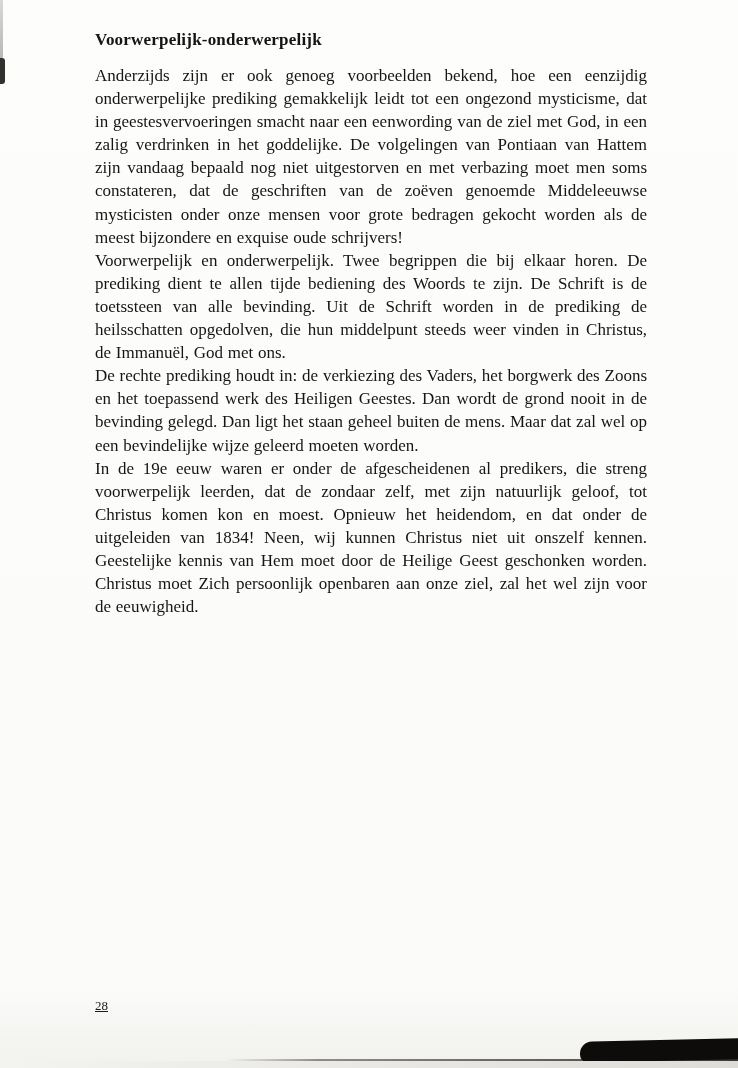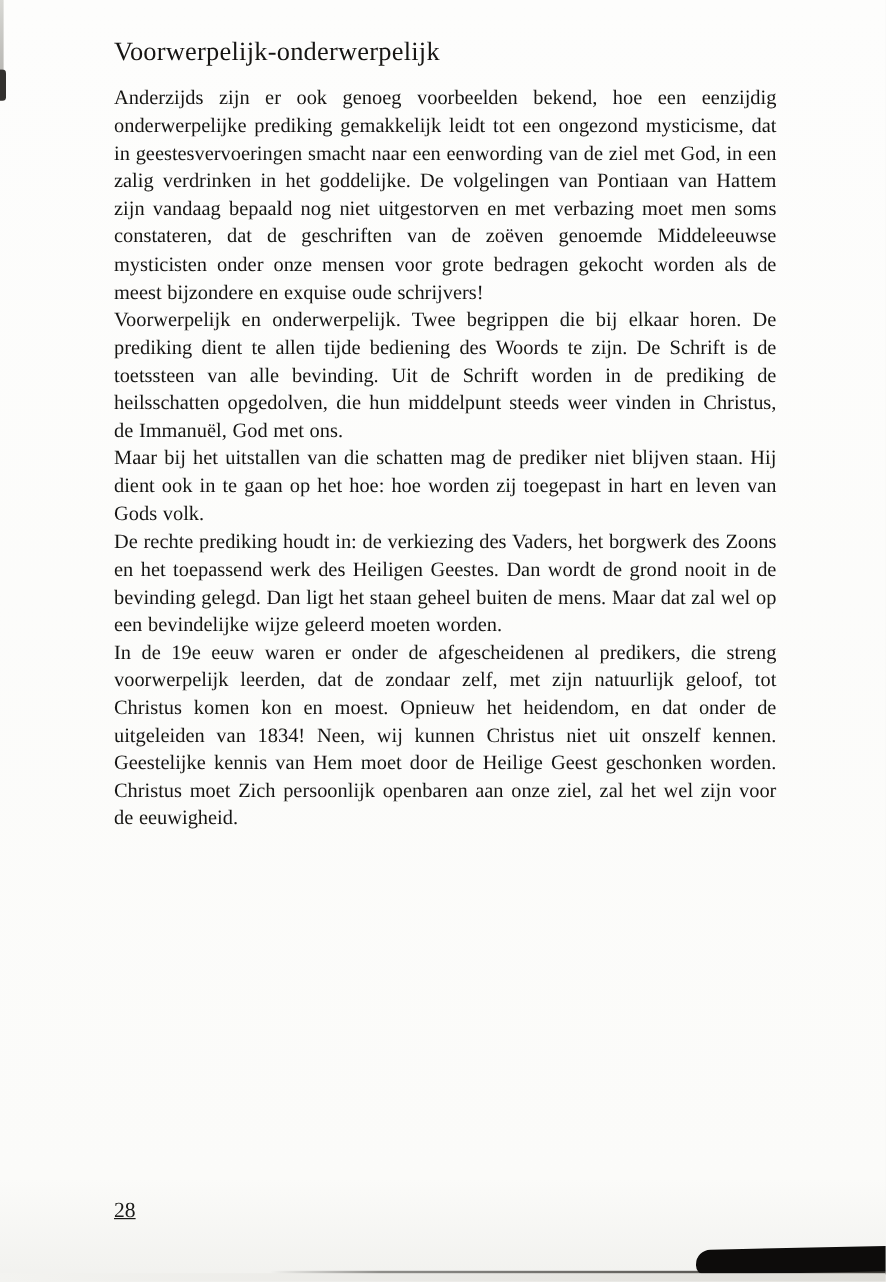--- a/index.html
+++ b/index.html
@@ -20,37 +20,37 @@
     background: linear-gradient(180deg, #fdfdfc 0%, #fbfbf9 92%, #f1f1ee 100%);
   }
   .text-block {
     position: absolute;
     left: 95px;
     top: 30px;
     width: 552px;
     color: #161513;
   }
   .heading {
-    font-size: 22px;
-    font-weight: normal;
+    font-size: 17px;
+    font-weight: bold;
     margin: 0 0 14px 0;
     letter-spacing: 0.2px;
   }
   .body-text p {
     margin: 0;
     font-size: 17px;
     line-height: 23.1px;
     text-align: justify;
     word-spacing: 0.5px;
   }
   .page-number {
     position: absolute;
     left: 95px;
     top: 998px;
-    font-size: 18px;
+    font-size: 13px;
     color: #1a1a18;
     text-decoration: underline;
   }
   
   .artifact-left-edge {
     position: absolute;
     left: 0;
     top: 58px;
     width: 5px;
     height: 26px;
@@ -95,21 +95,20 @@
 </head>
 <body>
 
 <div class="scan-page">
 
   <div class="text-block">
     <h1 class="heading">Voorwerpelijk-onderwerpelijk</h1>
     <div class="body-text">
       <p>Anderzijds zijn er ook genoeg voorbeelden bekend, hoe een eenzijdig onderwerpelijke prediking gemakkelijk leidt tot een ongezond mysticisme, dat in geestesvervoeringen smacht naar een eenwording van de ziel met God, in een zalig verdrinken in het goddelijke. De volgelingen van Pontiaan van Hattem zijn vandaag bepaald nog niet uitgestorven en met verbazing moet men soms constateren, dat de geschriften van de zoëven genoemde Middeleeuwse mysticisten onder onze mensen voor grote bedragen gekocht worden als de meest bijzondere en exquise oude schrijvers!</p>
       <p>Voorwerpelijk en onderwerpelijk. Twee begrippen die bij elkaar horen. De prediking dient te allen tijde bediening des Woords te zijn. De Schrift is de toetssteen van alle bevinding. Uit de Schrift worden in de prediking de heilsschatten opgedolven, die hun middelpunt steeds weer vinden in Christus, de Immanuël, God met ons.</p>
-      <p>Maar bij het uitstallen van die schatten mag de prediker niet blijven staan. Hij dient ook in te gaan op het hoe: hoe worden zij toegepast in hart en leven van Gods volk.</p>
       <p>De rechte prediking houdt in: de verkiezing des Vaders, het borgwerk des Zoons en het toepassend werk des Heiligen Geestes. Dan wordt de grond nooit in de bevinding gelegd. Dan ligt het staan geheel buiten de mens. Maar dat zal wel op een bevindelijke wijze geleerd moeten worden.</p>
       <p>In de 19e eeuw waren er onder de afgescheidenen al predikers, die streng voorwerpelijk leerden, dat de zondaar zelf, met zijn natuurlijk geloof, tot Christus komen kon en moest. Opnieuw het heidendom, en dat onder de uitgeleiden van 1834! Neen, wij kunnen Christus niet uit onszelf kennen. Geestelijke kennis van Hem moet door de Heilige Geest geschonken worden. Christus moet Zich persoonlijk openbaren aan onze ziel, zal het wel zijn voor de eeuwigheid.</p>
     </div>
   </div>
 
   <div class="page-number">28</div>
 
   <div class="artifact-left-edge-faint"></div>
   <div class="artifact-left-edge"></div>
   <div class="artifact-bottom-line"></div>

